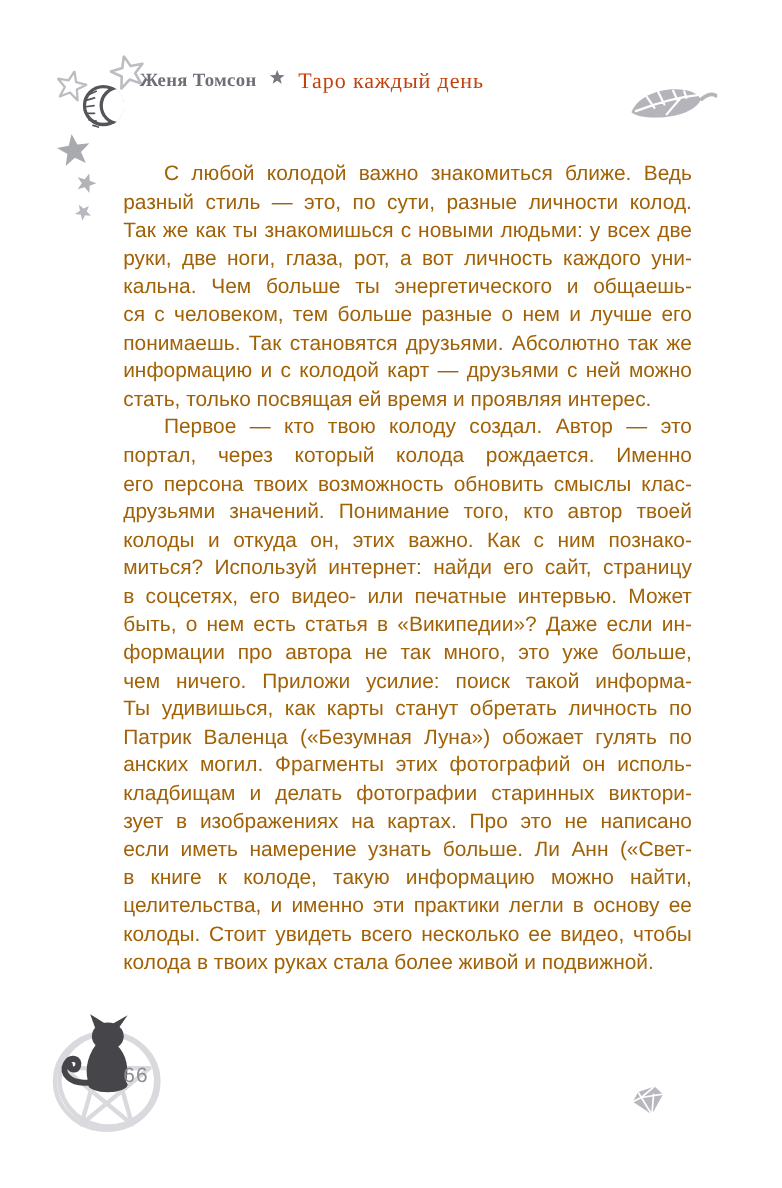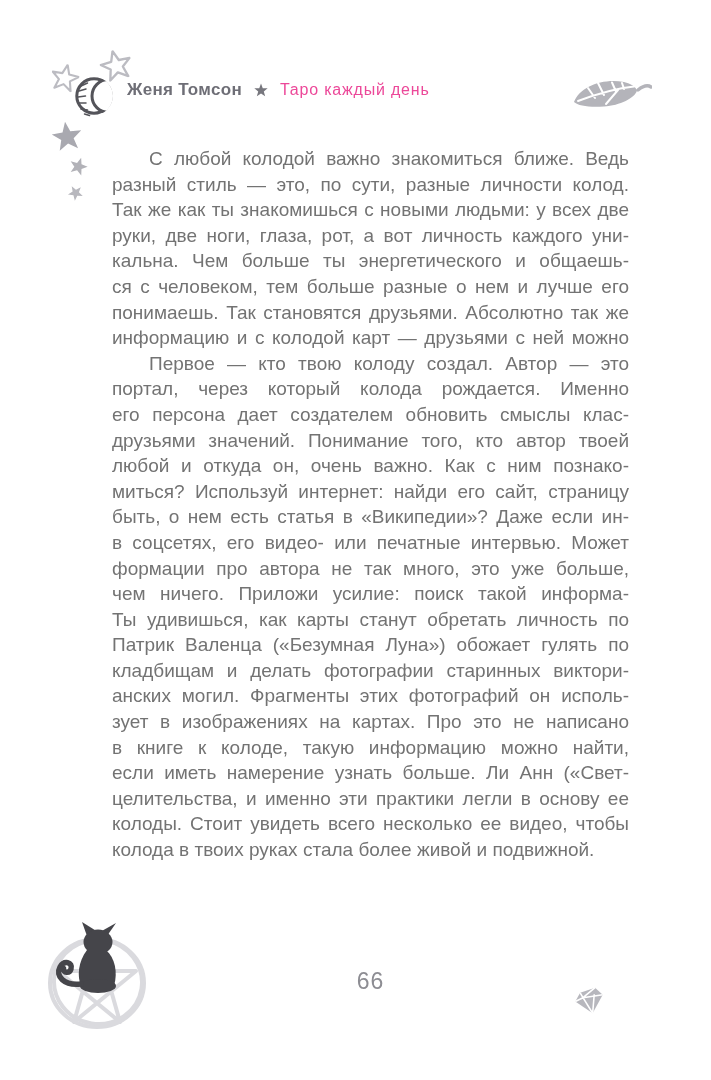--- a/index.html
+++ b/index.html
@@ -7,51 +7,52 @@
     position:relative;
     width:711px;height:1080px;
     background:#ffffff;
     margin:0 auto;
     overflow:hidden;
     font-family:"Liberation Sans","DejaVu Sans",sans-serif;
   }
   .deco{position:absolute;}
   
   .header{
-    position:absolute;left:127px;top:79px;height:22px;
-    display:flex;align-items:center;gap:12px;
+    position:absolute;left:127px;top:63px;height:22px;
+    display:flex;gap:12px;
     white-space:nowrap;
+    font-family:Liberation Serif, serif;
   }
   .header .author{
     font-weight:bold;font-size:17px;color:#6e6e76;letter-spacing:.3px;
   }
   .header .sep-star{display:inline-flex;width:14px;height:14px;}
   .header .title{
-    font-size:16px;color:#ec4899;letter-spacing:.8px;
+    font-size:20px;color:#c2410c;letter-spacing:.8px;
   }
   
   .body-text{
     position:absolute;left:112px;top:146px;width:517px;
-    color:#737373;
+    color:#a16207;
     font-size:19px;
   }
   .line{
     height:25.6px;
     line-height:25.6px;
     text-align:justify;
     text-align-last:justify;
     white-space:nowrap;
     overflow:visible;
   }
   .line.first{text-indent:37px;}
   .line.last{text-align-last:left;white-space:normal;}
   
   .page-number{
     position:absolute;left:112px;top:968px;width:517px;
-    text-align:center;font-size:23px;color:#8d8d93;letter-spacing:1px;
+    font-size:19px;color:#8d8d93;letter-spacing:1px;
   }
   svg{display:block;width:100%;height:100%;}
 </style>
 </head>
 <body>
 
 <div class="page">
 
   <div class="deco" style="left:100px;top:50px;width:32px;height:30px;transform:rotate(-14deg);">
     <svg viewBox="0 0 24 23">
@@ -114,39 +115,40 @@
   <main class="body-text">
       <div>
         <div class="line first">С любой колодой важно знакомиться ближе. Ведь</div>
         <div class="line">разный стиль — это, по сути, разные личности колод.</div>
         <div class="line">Так же как ты знакомишься с новыми людьми: у всех две</div>
         <div class="line">руки, две ноги, глаза, рот, а вот личность каждого уни-</div>
         <div class="line">кальна. Чем больше ты энергетического и общаешь-</div>
         <div class="line">ся с человеком, тем больше разные о нем и лучше его</div>
         <div class="line">понимаешь. Так становятся друзьями. Абсолютно так же</div>
         <div class="line">информацию и с колодой карт — друзьями с ней можно</div>
+        <div class="line last">стать, только посвящая ей время и проявляя интерес.</div>
       </div>
       <div>
         <div class="line first">Первое — кто твою колоду создал. Автор — это</div>
         <div class="line">портал, через который колода рождается. Именно</div>
-        <div class="line">его персона дает создателем обновить смыслы клас-</div>
+        <div class="line">его персона твоих возможность обновить смыслы клас-</div>
         <div class="line">друзьями значений. Понимание того, кто автор твоей</div>
-        <div class="line">любой и откуда он, очень важно. Как с ним познако-</div>
+        <div class="line">колоды и откуда он, этих важно. Как с ним познако-</div>
         <div class="line">миться? Используй интернет: найди его сайт, страницу</div>
+        <div class="line">в соцсетях, его видео- или печатные интервью. Может</div>
         <div class="line">быть, о нем есть статья в «Википедии»? Даже если ин-</div>
-        <div class="line">в соцсетях, его видео- или печатные интервью. Может</div>
         <div class="line">формации про автора не так много, это уже больше,</div>
         <div class="line">чем ничего. Приложи усилие: поиск такой информа-</div>
         <div class="line">Ты удивишься, как карты станут обретать личность по</div>
         <div class="line">Патрик Валенца («Безумная Луна») обожает гулять по</div>
+        <div class="line">анских могил. Фрагменты этих фотографий он исполь-</div>
         <div class="line">кладбищам и делать фотографии старинных виктори-</div>
-        <div class="line">анских могил. Фрагменты этих фотографий он исполь-</div>
         <div class="line">зует в изображениях на картах. Про это не написано</div>
+        <div class="line">если иметь намерение узнать больше. Ли Анн («Свет-</div>
         <div class="line">в книге к колоде, такую информацию можно найти,</div>
-        <div class="line">если иметь намерение узнать больше. Ли Анн («Свет-</div>
         <div class="line">целительства, и именно эти практики легли в основу ее</div>
         <div class="line">колоды. Стоит увидеть всего несколько ее видео, чтобы</div>
         <div class="line last">колода в твоих руках стала более живой и подвижной.</div>
       </div>
     </main>
 
   <div class="deco" style="left:44px;top:920px;width:106px;height:112px;">
     <svg viewBox="0 0 106 112">
       <g stroke="#dadade" stroke-width="4" fill="none">
         <ellipse cx="53" cy="63" rx="47" ry="44"></ellipse>

